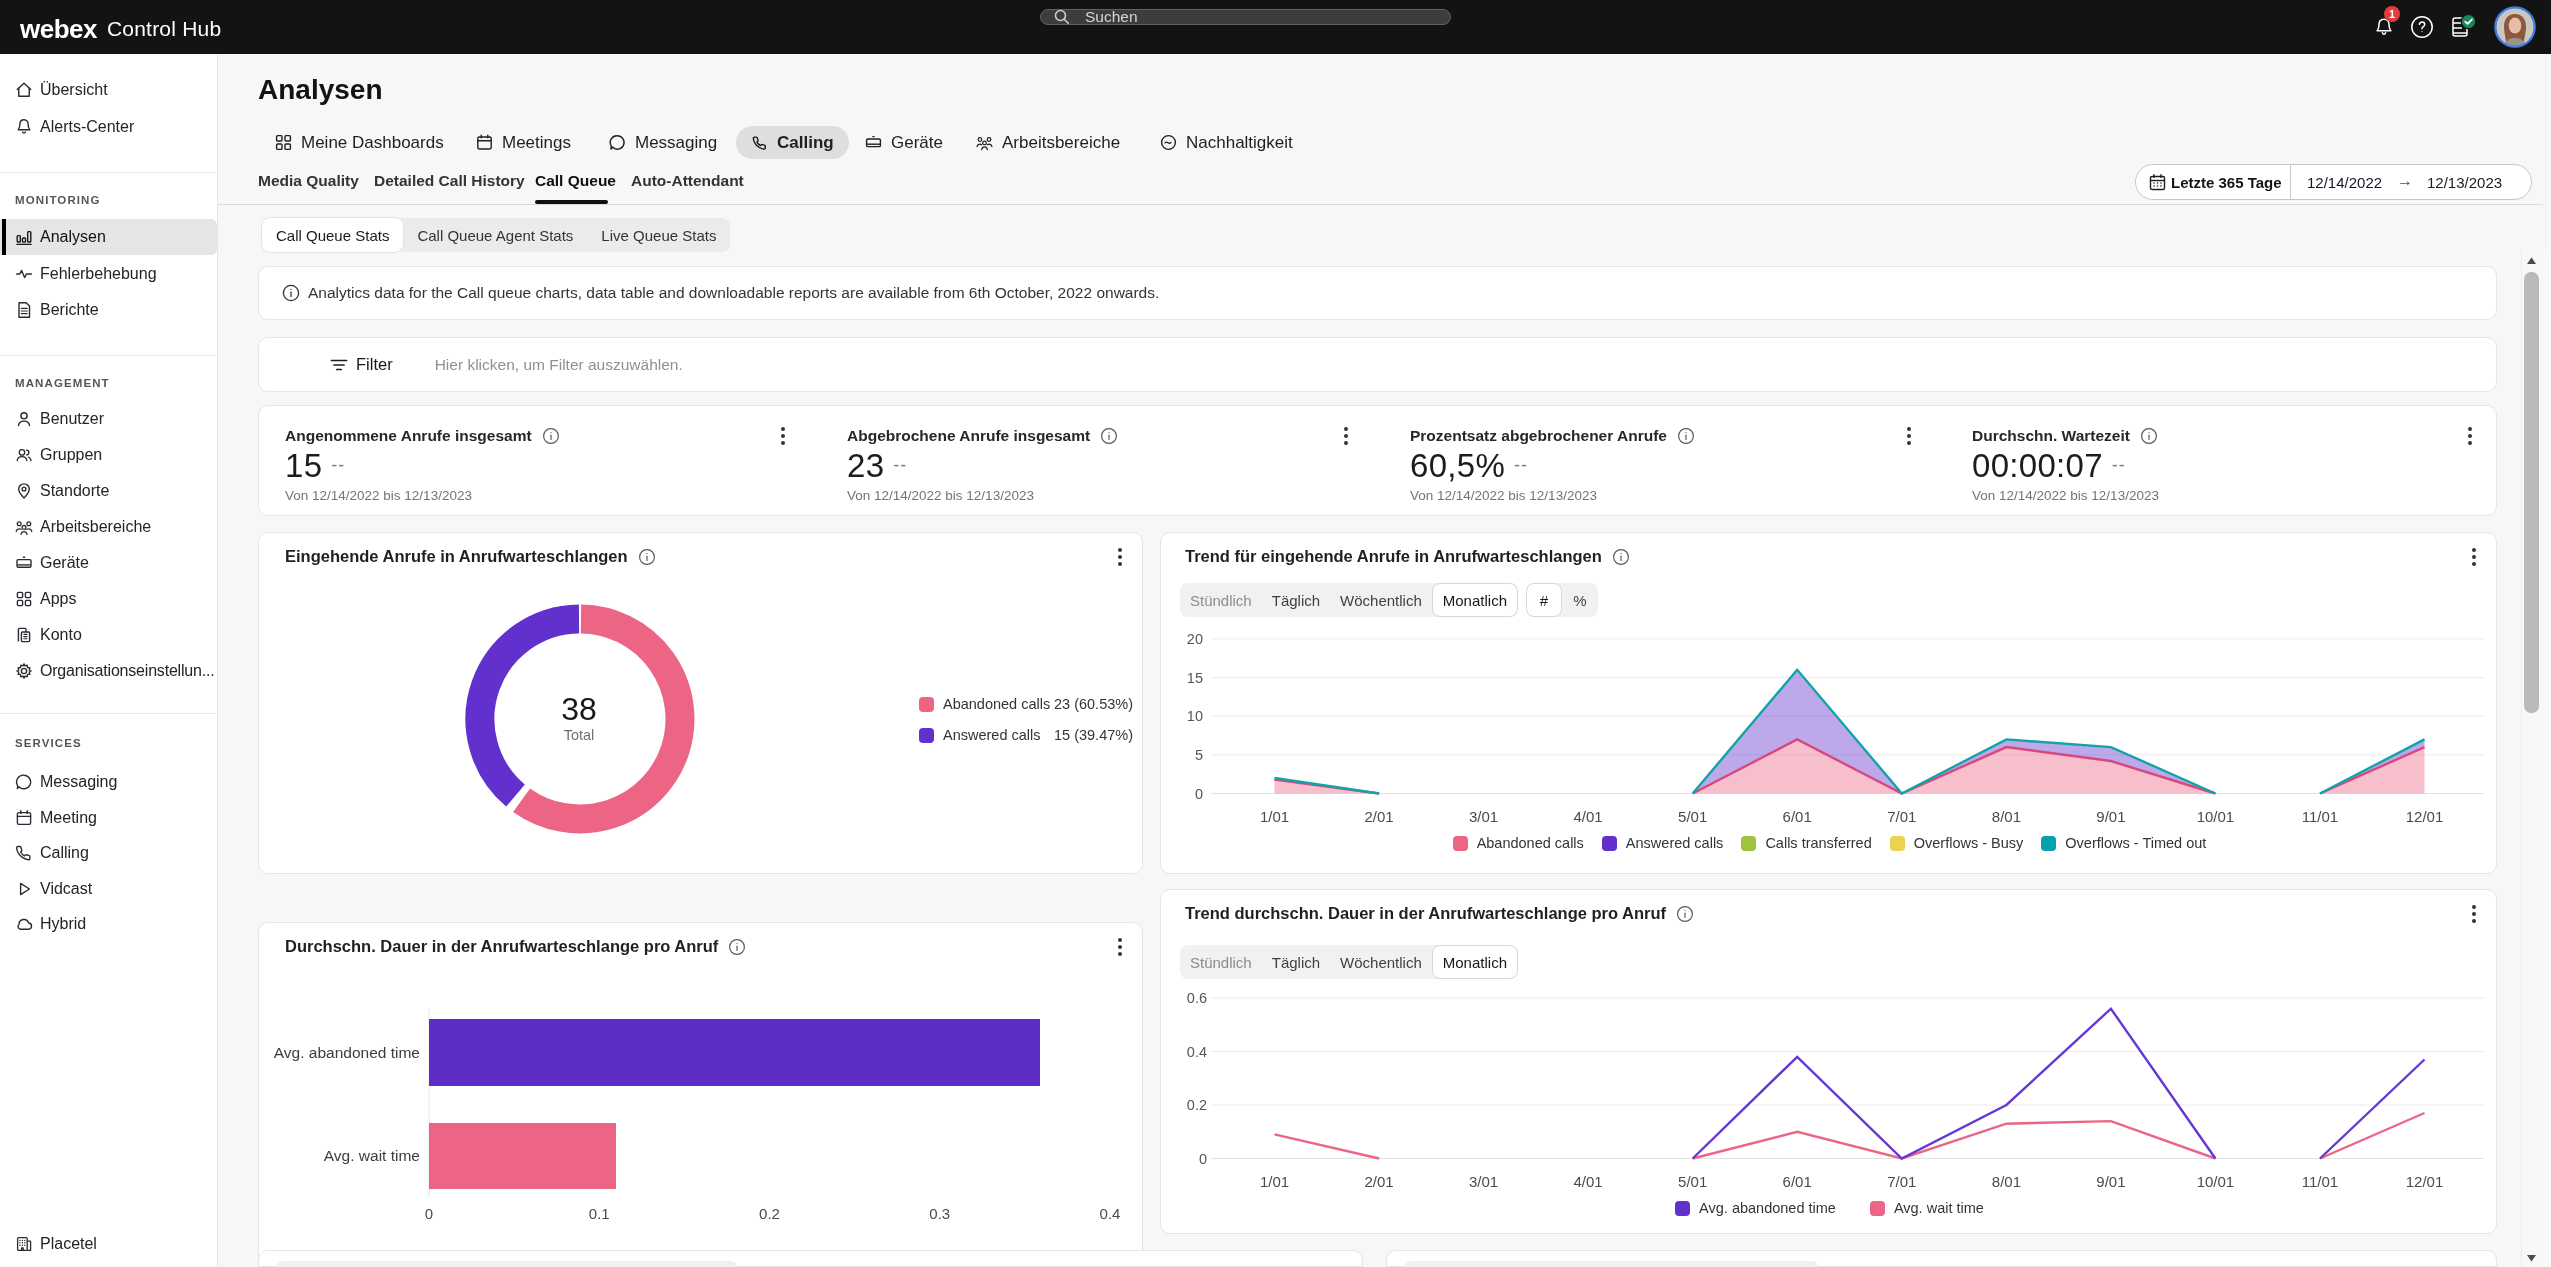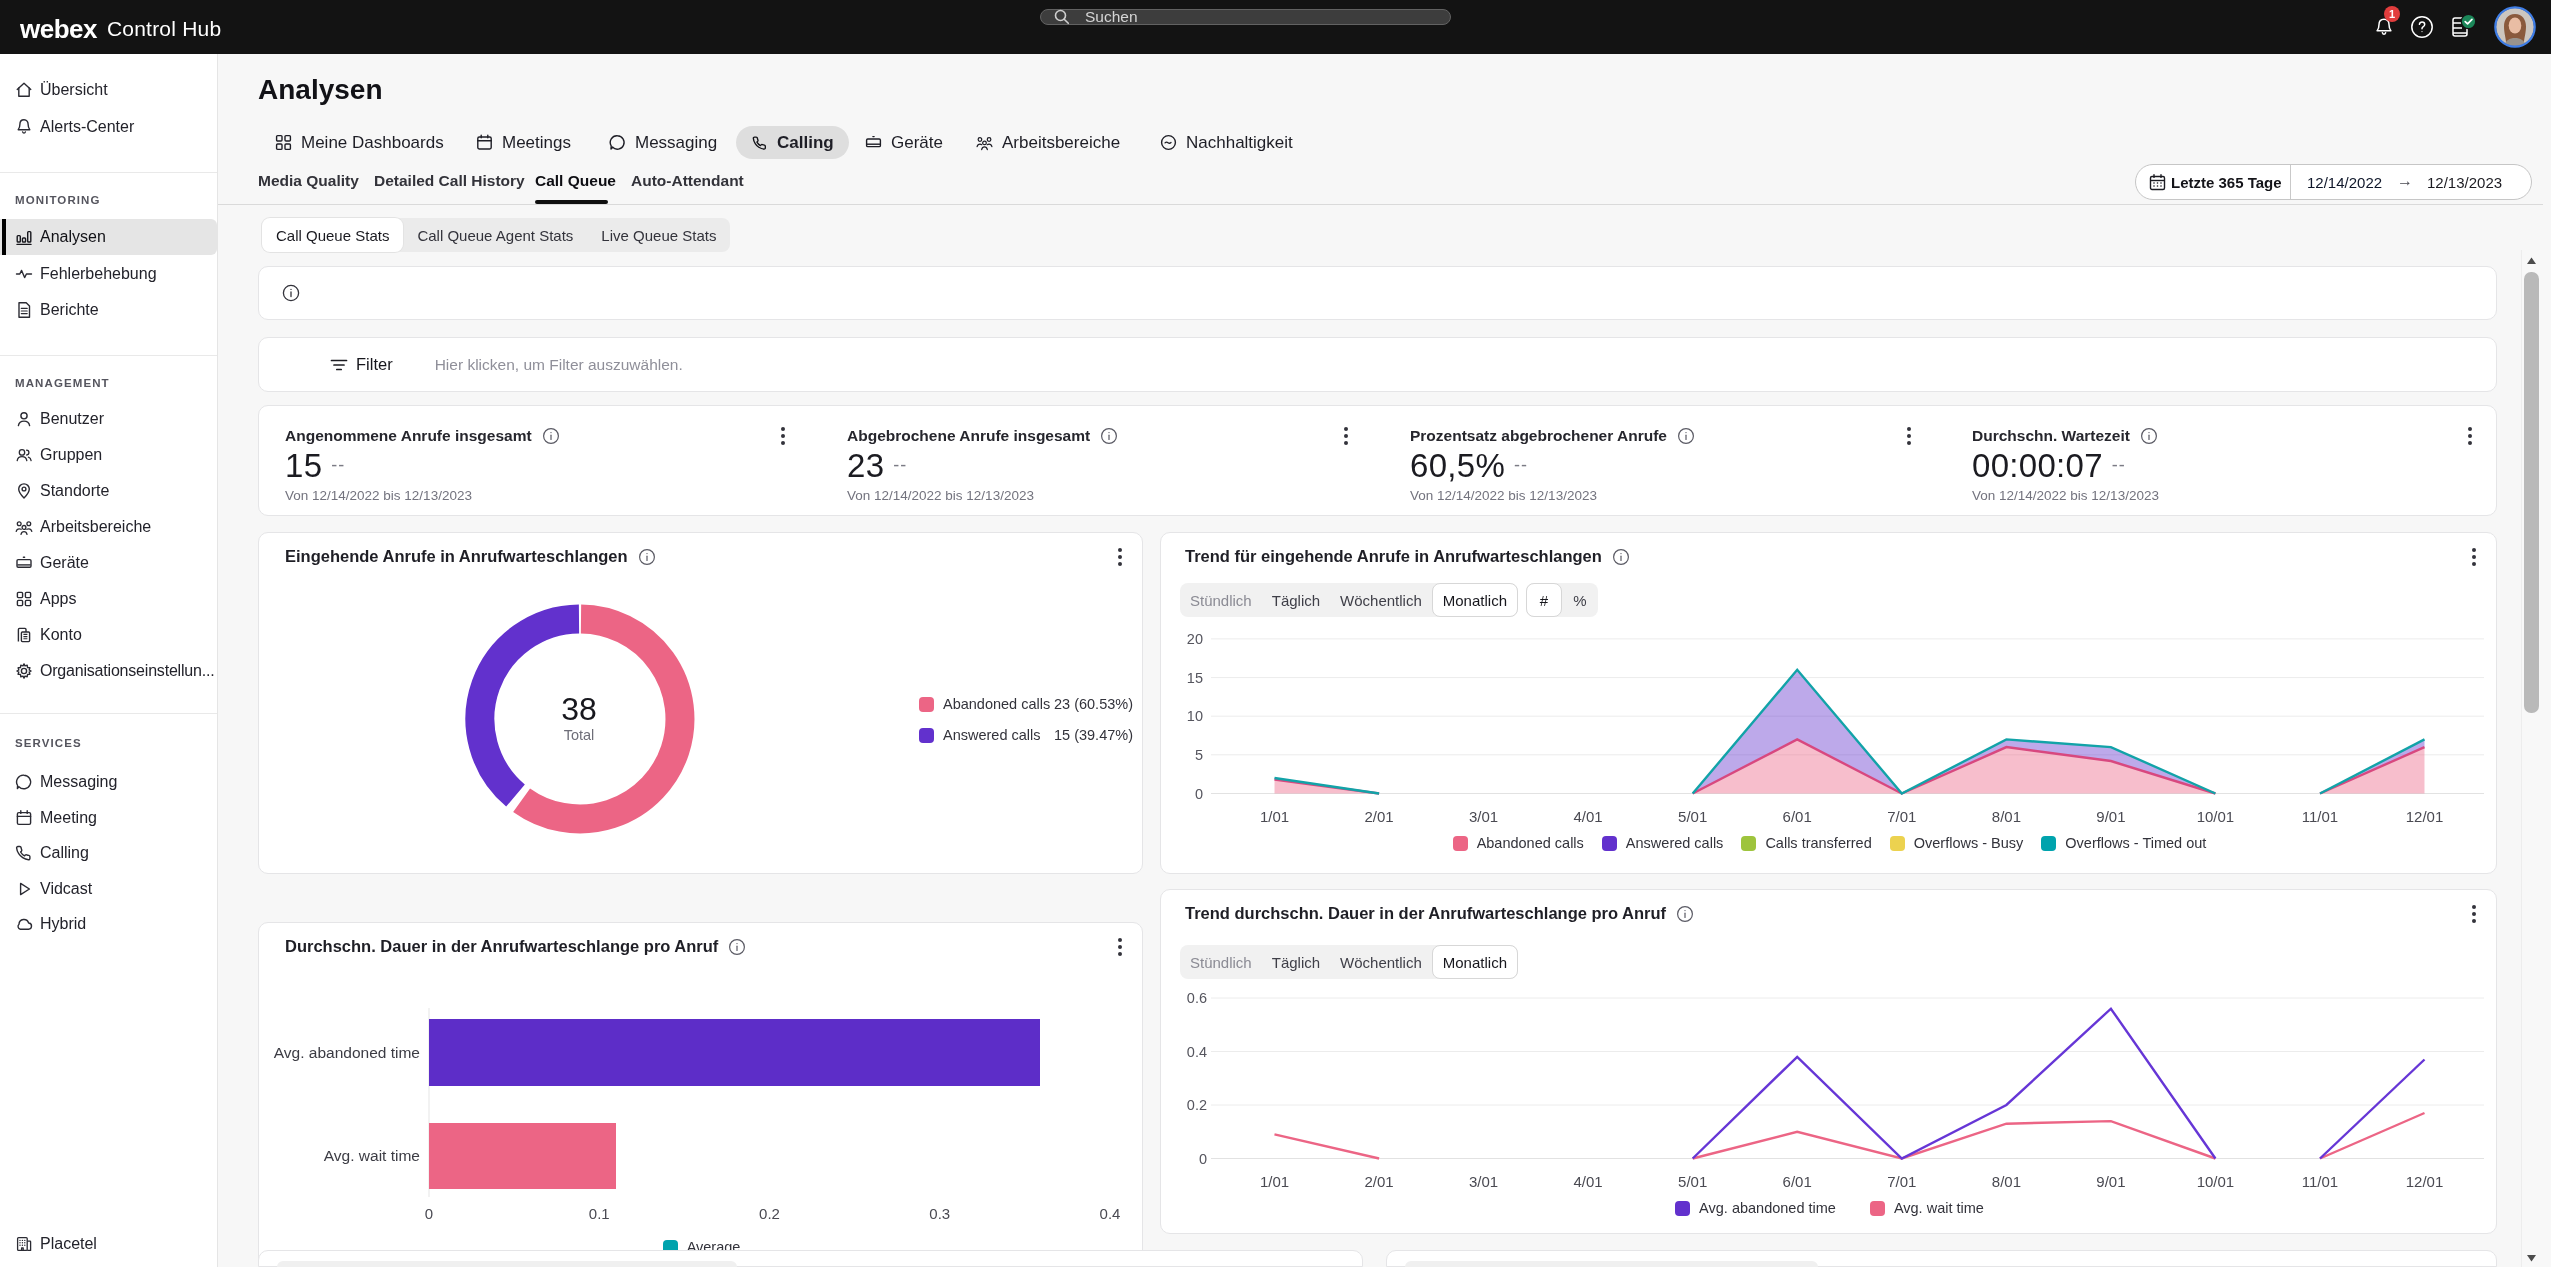--- a/index.html
+++ b/index.html
@@ -404,20 +404,21 @@
   <div class="s">Call Queue Agent Stats</div>
   <div class="s">Live Queue Stats</div>
 </div>
 
 <div class="wcard" id="banner">
   <svg style="margin-left:23px" width="18" height="18" viewBox="0 0 18 18" fill="none" stroke="#33333b" stroke-width="1.3">
       <circle cx="9" cy="9" r="7.6"></circle>
       <path d="M9 8 V12.6" stroke-linecap="round"></path>
       <circle cx="9" cy="5.4" r="0.7" fill="#33333b" stroke="none"></circle>
     </svg>
+  <span class="tx">Analytics data for the Call queue charts, data table and downloadable reports are available from 6th October, 2022 onwards.</span>
 </div>
 
 <div class="wcard" id="filter">
   <svg style="margin-left:32px;position:absolute;" width="20" height="20" viewBox="0 0 20 20" stroke="#1c1c22" stroke-width="1.7" stroke-linecap="round">
       <path d="M2.5 5.5 H17.5 M5 10 H15 M7.8 14.5 H12.2"></path>
     </svg>
   <span class="fl" style="margin-left:59px;">Filter</span>
   <span class="fp">Hier klicken, um Filter auszuwählen.</span>
 </div>
 
@@ -612,23 +613,20 @@
       <text x="161" y="238">Avg. wait time</text>
     </g>
     <g font-size="15" fill="#4a4a52" text-anchor="middle">
       <text x="170" y="296">0</text>
         <text x="340.3" y="296">0.1</text>
         <text x="510.5" y="296">0.2</text>
         <text x="680.8" y="296">0.3</text>
         <text x="851" y="296">0.4</text>
     </g>
   </svg>
-  <div style="position:absolute;left:0;top:316px;width:885px;display:flex;justify-content:center;">
-    <div class="leg" style="position:static;"><span class="sq" style="background:#00a3ad;"></span>Average</div>
-  </div>
 </div>
 
 <div class="wcard" id="card-trend2" style="left:1160px; top:889px; width:1337px; height:345px;">
   <div class="ctitle" style="left:24px;top:14px;">Trend durchschn. Dauer in der Anrufwarteschlange pro Anruf<span class="inf">
         <svg width="18" height="18" viewBox="0 0 18 18" fill="none" stroke="#5a5a64" stroke-width="1.2">
           <circle cx="9" cy="9" r="7.4"></circle>
           <path d="M9 8.2 V12.5" stroke-linecap="round"></path>
           <circle cx="9" cy="5.6" r="0.7" fill="#5a5a64" stroke="none"></circle>
         </svg>
       </span></div>

